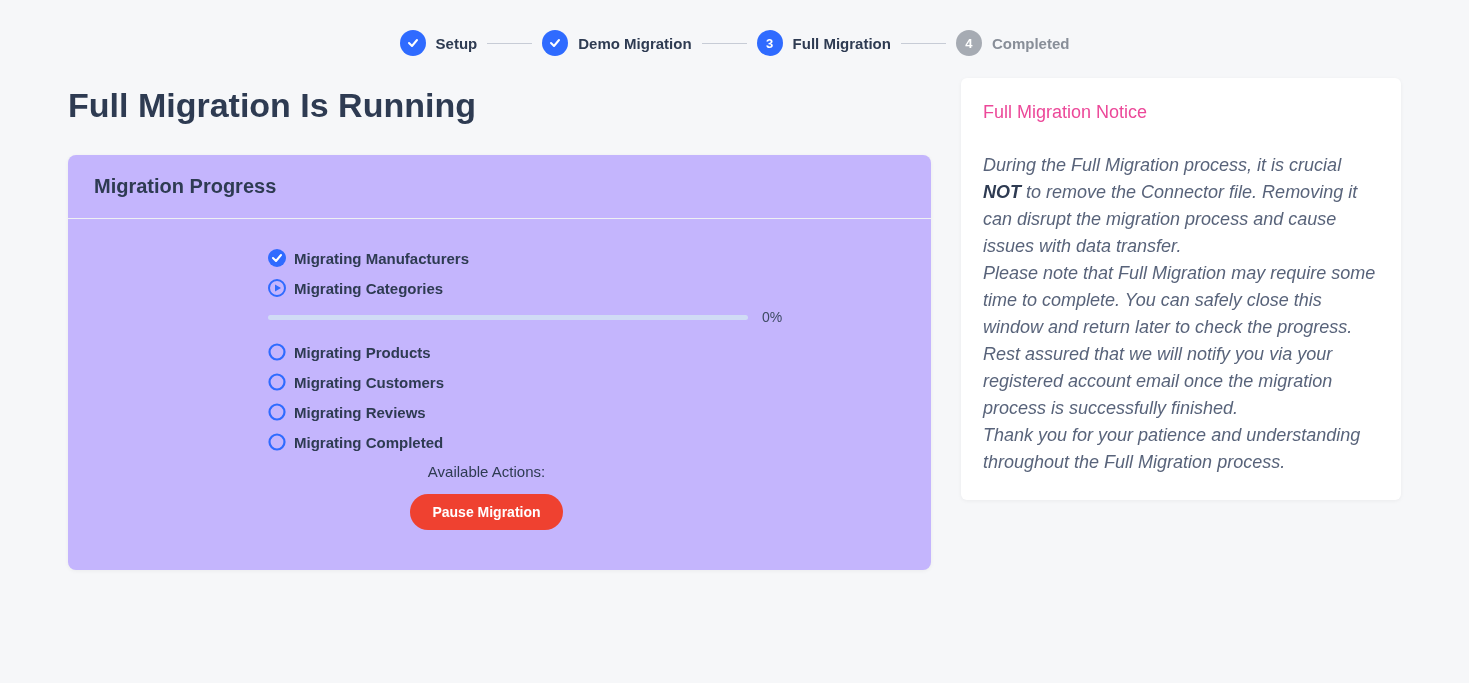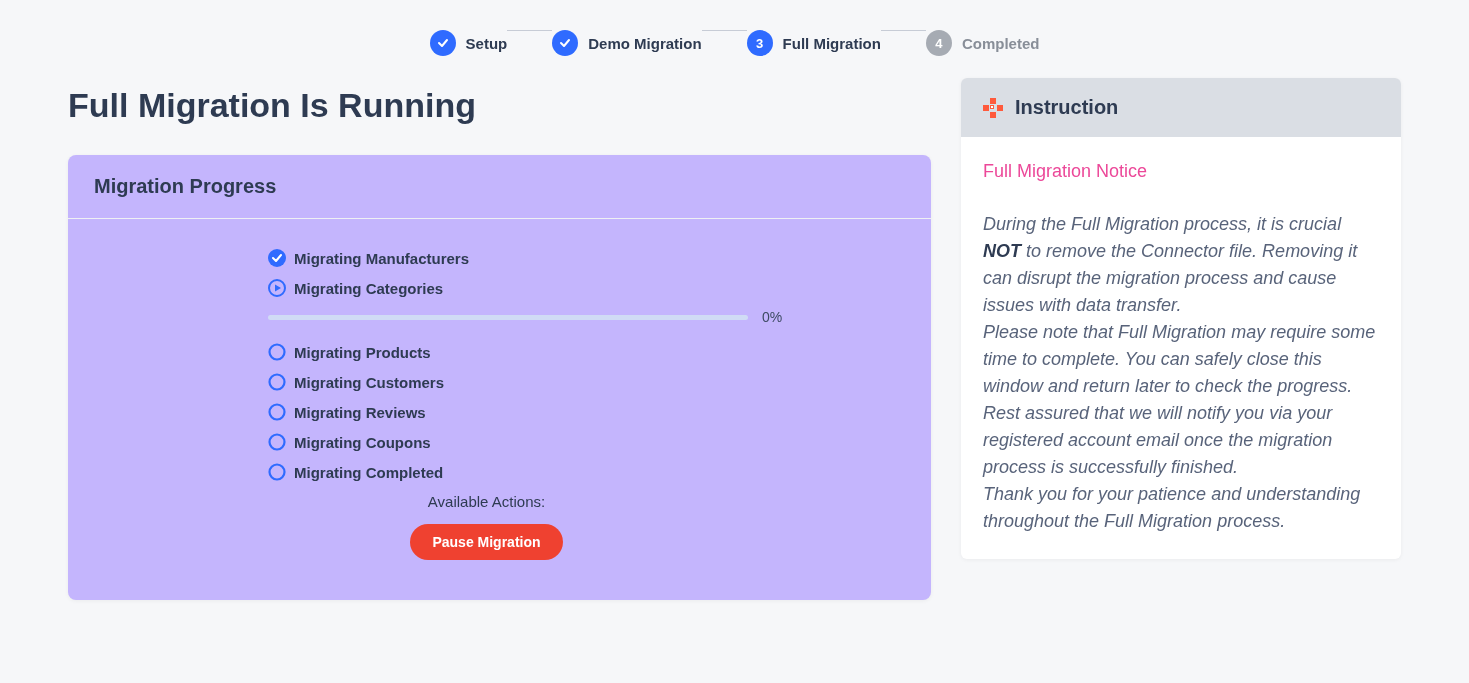--- a/index.html
+++ b/index.html
@@ -6,22 +6,24 @@
     body {
       font-family: 'Segoe UI', Tahoma, Geneva, Verdana, sans-serif;
       background: #f6f7f9;
       color: #2e3b52;
       width: 1469px;
       height: 683px;
       overflow: hidden;
     }
     .stepper {
       display: flex;
+      align-items: center;
       justify-content: center;
       padding: 30px 0 20px 0;
+      gap: 10px;
     }
     .step {
       display: flex;
       align-items: center;
       gap: 10px;
     }
     .step-circle {
       width: 26px;
       height: 26px;
       border-radius: 50%;
@@ -269,28 +271,20 @@
 
         <div class="task-row">
           <span class="ico">
             <svg width="18" height="18" viewBox="0 0 18 18">
                 <circle cx="9" cy="9" r="7.5" fill="none" stroke="#2f6bff" stroke-width="2.2"></circle>
               </svg>
           </span>
           <span class="task-label">Migrating Reviews</span>
         </div>
 
-        <div class="task-row">
-          <span class="ico">
-            <svg width="18" height="18" viewBox="0 0 18 18">
-                <circle cx="9" cy="9" r="7.5" fill="none" stroke="#2f6bff" stroke-width="2.2"></circle>
-              </svg>
-          </span>
-          <span class="task-label">Migrating Coupons</span>
-        </div>
 
         <div class="task-row">
           <span class="ico">
             <svg width="18" height="18" viewBox="0 0 18 18">
                 <circle cx="9" cy="9" r="7.5" fill="none" stroke="#2f6bff" stroke-width="2.2"></circle>
               </svg>
           </span>
           <span class="task-label">Migrating Completed</span>
         </div>
 
@@ -299,30 +293,20 @@
           <button class="btn-pause">Pause Migration</button>
         </div>
 
       </div>
     </div>
   </div>
 
   <div class="sidebar">
     <div style="height:0px"></div>
     <div class="side-card" style="margin-top:2px;">
-      <div class="side-head">
-        <div class="inst-icon">
-          <span style="top:0;left:7px"></span>
-          <span style="top:7px;left:0"></span>
-          <span style="top:7px;left:14px"></span>
-          <span style="top:14px;left:7px"></span>
-          <span style="top:7px;left:7px;background:#fff;border:1px solid #ff5a3c;width:4px;height:4px"></span>
-        </div>
-        <div class="side-title">Instruction</div>
-      </div>
       <div class="side-body">
         <div class="side-sub">Full Migration Notice</div>
         <div class="side-text">
           <span>During the Full Migration process, it is crucial </span><b>NOT</b><span> to remove the Connector file. Removing it can disrupt the migration process and cause issues with data transfer.</span><br>
           <span>Please note that Full Migration may require some time to complete. You can safely close this window and return later to check the progress. Rest assured that we will notify you via your registered account email once the migration process is successfully finished.</span><br>
           <span>Thank you for your patience and understanding throughout the Full Migration process.</span>
         </div>
       </div>
     </div>
   </div>

